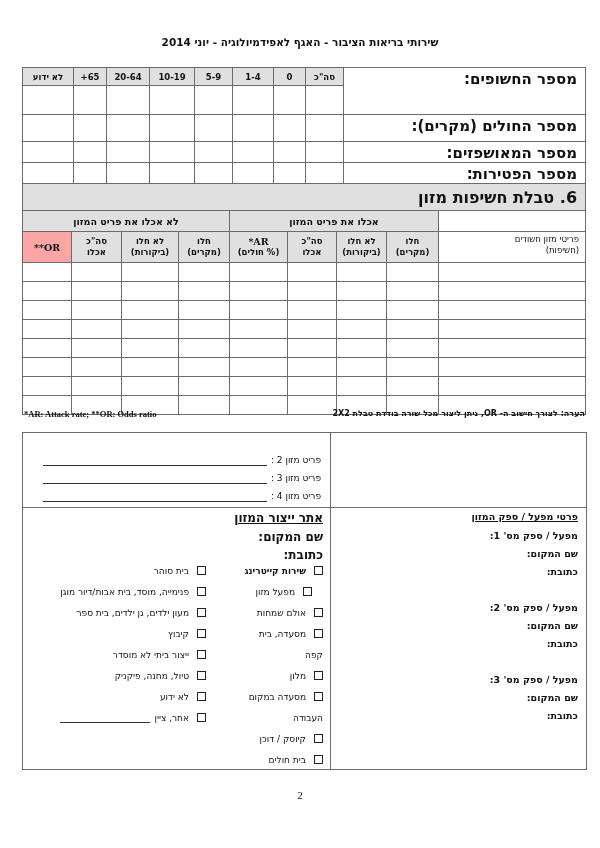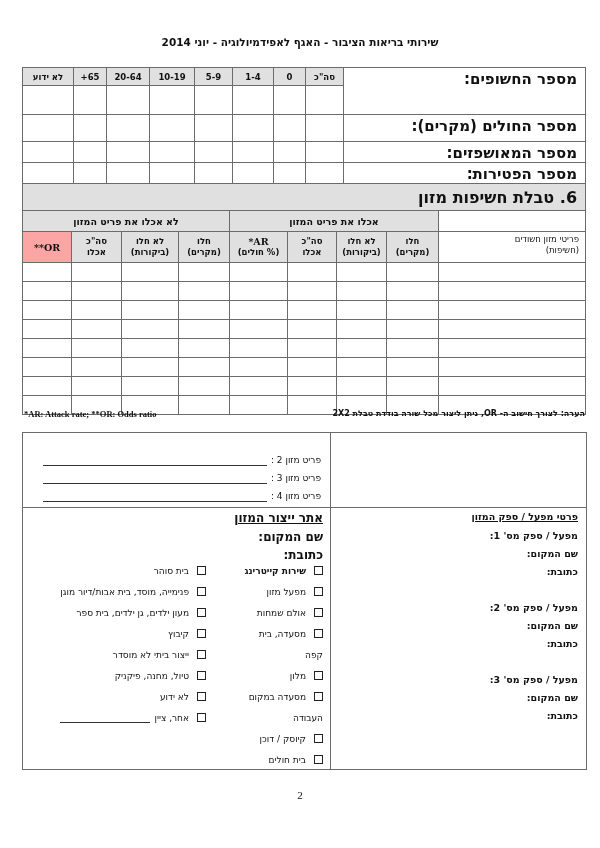--- a/index.html
+++ b/index.html
@@ -309,21 +309,21 @@
   <div class="sup-line" style="top:168px">מפעל / ספק מס' 3:</div>
   <div class="sup-line" style="top:186px">שם המקום:</div>
   <div class="sup-line" style="top:204px">כתובת:</div>
 
   <div class="site-line u" style="top:5px">אתר ייצור המזון</div>
   <div class="site-line" style="top:24px">שם המקום:</div>
   <div class="site-line" style="top:42px">כתובת:</div>
 
   <div id="site-options">
       <div class="cb" style="top: 60px; right: 263px; font-weight: bold;"><span class="box-ic"></span><span>שירות קייטרינג</span></div>
-      <div class="cb" style="top: 81px; right: 263px;"><span class="box-ic"></span><span>מפעל מזון</span></div>
+      <div class="cb" style="top: 81px; right: 274px;"><span class="box-ic"></span><span>מפעל מזון</span></div>
       <div class="cb" style="top: 102px; right: 263px;"><span class="box-ic"></span><span>אולם שמחות</span></div>
       <div class="cb" style="top: 123px; right: 263px;"><span class="box-ic"></span><span>מסעדה, בית</span></div>
       <div class="cb" style="top: 165px; right: 263px;"><span class="box-ic"></span><span>מלון</span></div>
       <div class="cb" style="top: 186px; right: 263px;"><span class="box-ic"></span><span>מסעדה במקום</span></div>
       <div class="cb" style="top: 228px; right: 263px;"><span class="box-ic"></span><span>קיוסק / דוכן</span></div>
       <div class="cb" style="top: 249px; right: 263px;"><span class="box-ic"></span><span>בית חולים</span></div>
       <div class="cb-cont" style="top: 144px; right: 263px;">קפה</div>
       <div class="cb-cont" style="top: 207px; right: 263px;">העבודה</div>
       <div class="cb" style="top: 60px; right: 380px;"><span class="box-ic"></span><span>בית סוהר</span></div>
       <div class="cb" style="top: 81px; right: 380px;"><span class="box-ic"></span><span>פנימייה, מוסד, בית אבות/דיור מוגן</span></div>

